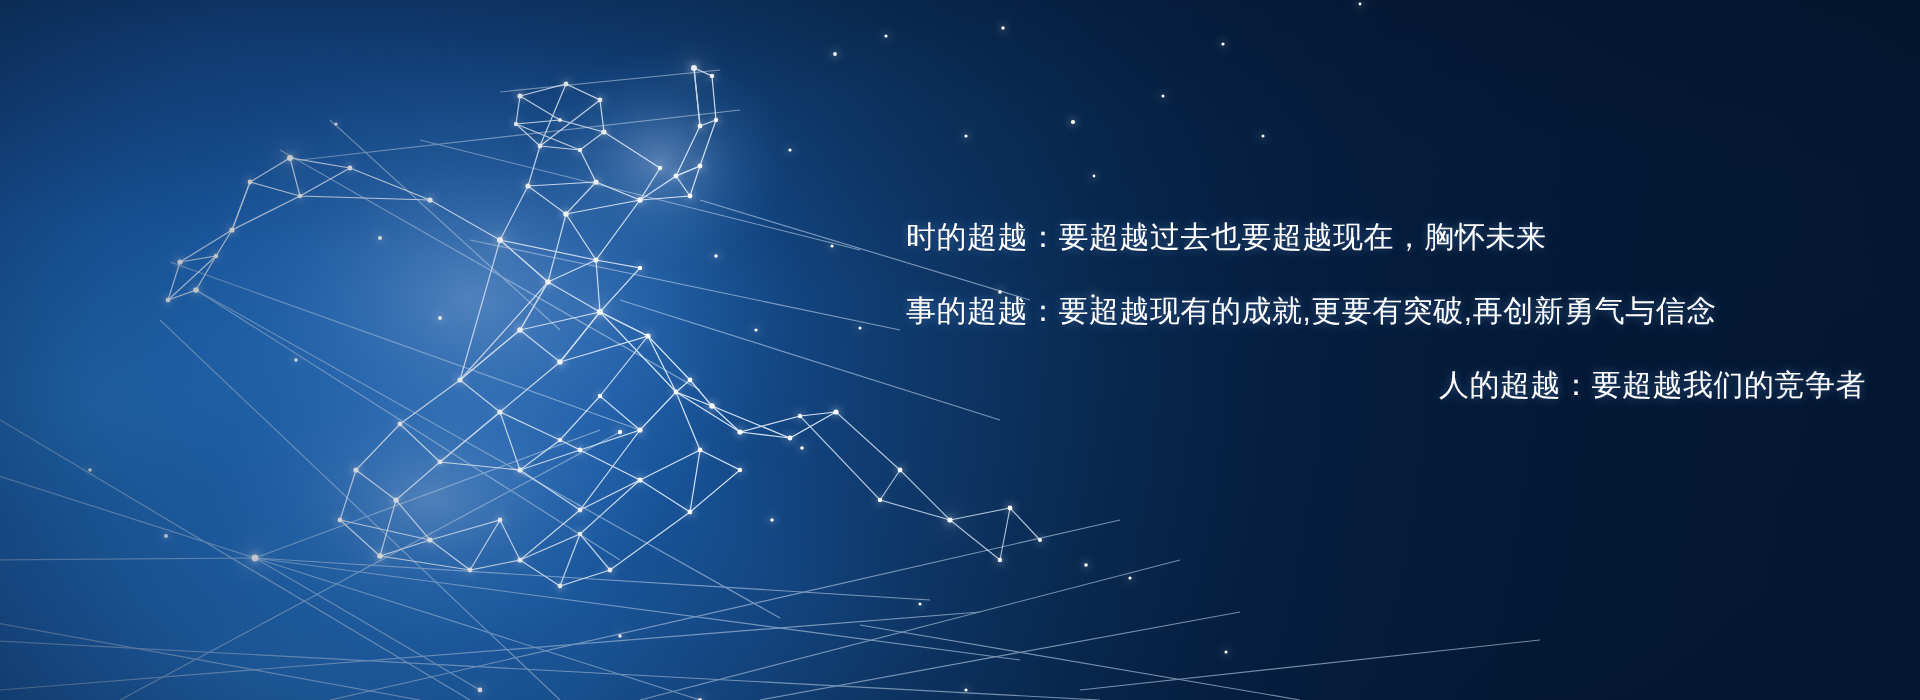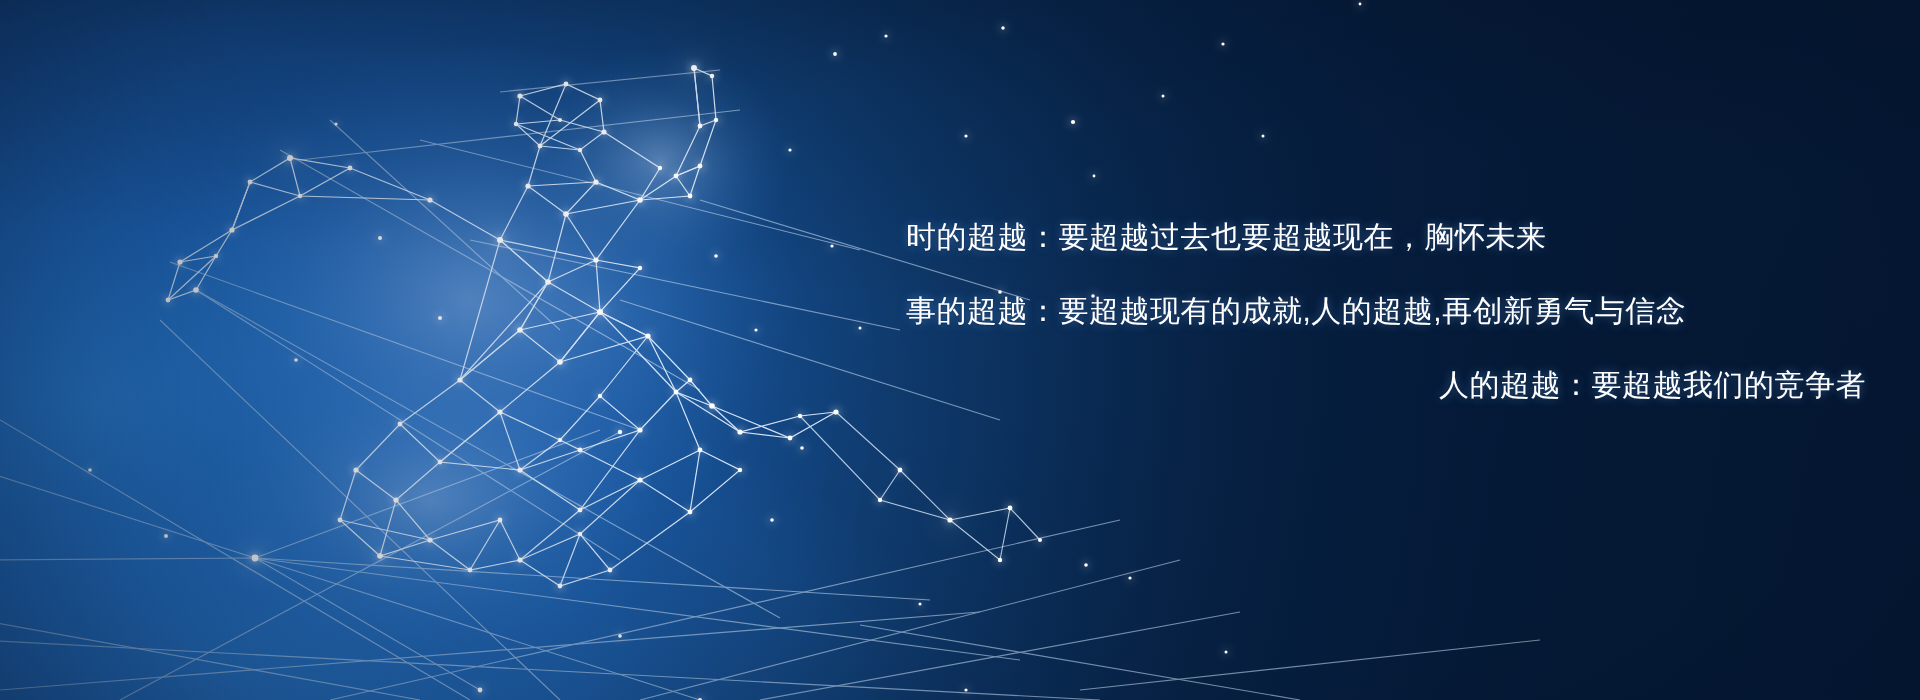--- a/index.html
+++ b/index.html
@@ -362,17 +362,17 @@
       <circle cx="600" cy="312" r="5"></circle>
       <circle cx="380" cy="556" r="5"></circle>
       <circle cx="950" cy="520" r="4"></circle>
     </g>
   </svg>
 
   <div class="bg-vignette"></div>
 
   <div class="text-block">
     <div class="tagline">时的超越：要超越过去也要超越现在，胸怀未来</div>
-    <div class="tagline">事的超越：要超越现有的成就,人的超越,再创新勇气与信念</div>
+    <div class="tagline">事的超越：要超越现有的成就,更要有突破,再创新勇气与信念</div>
     <div class="tagline indent">人的超越：要超越我们的竞争者</div>
   </div>
 
 </div>
 
 </body></html>

